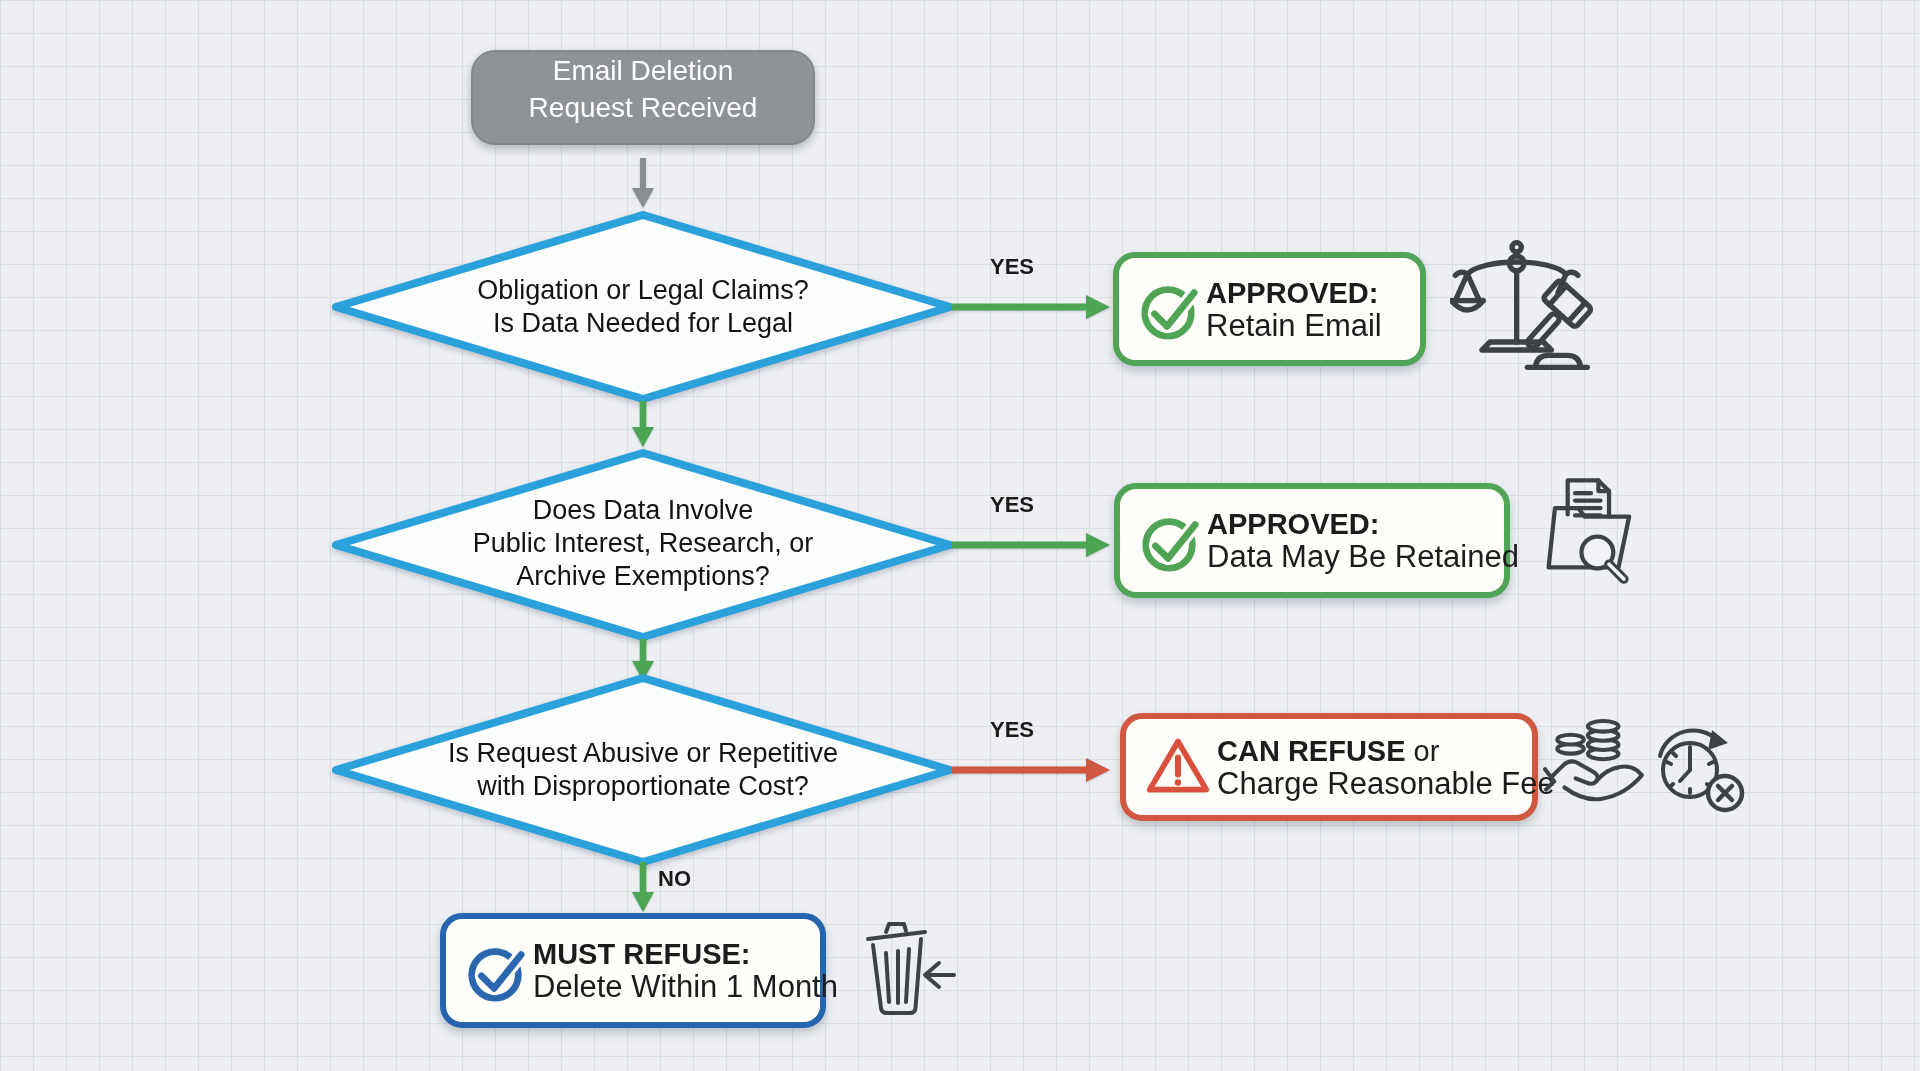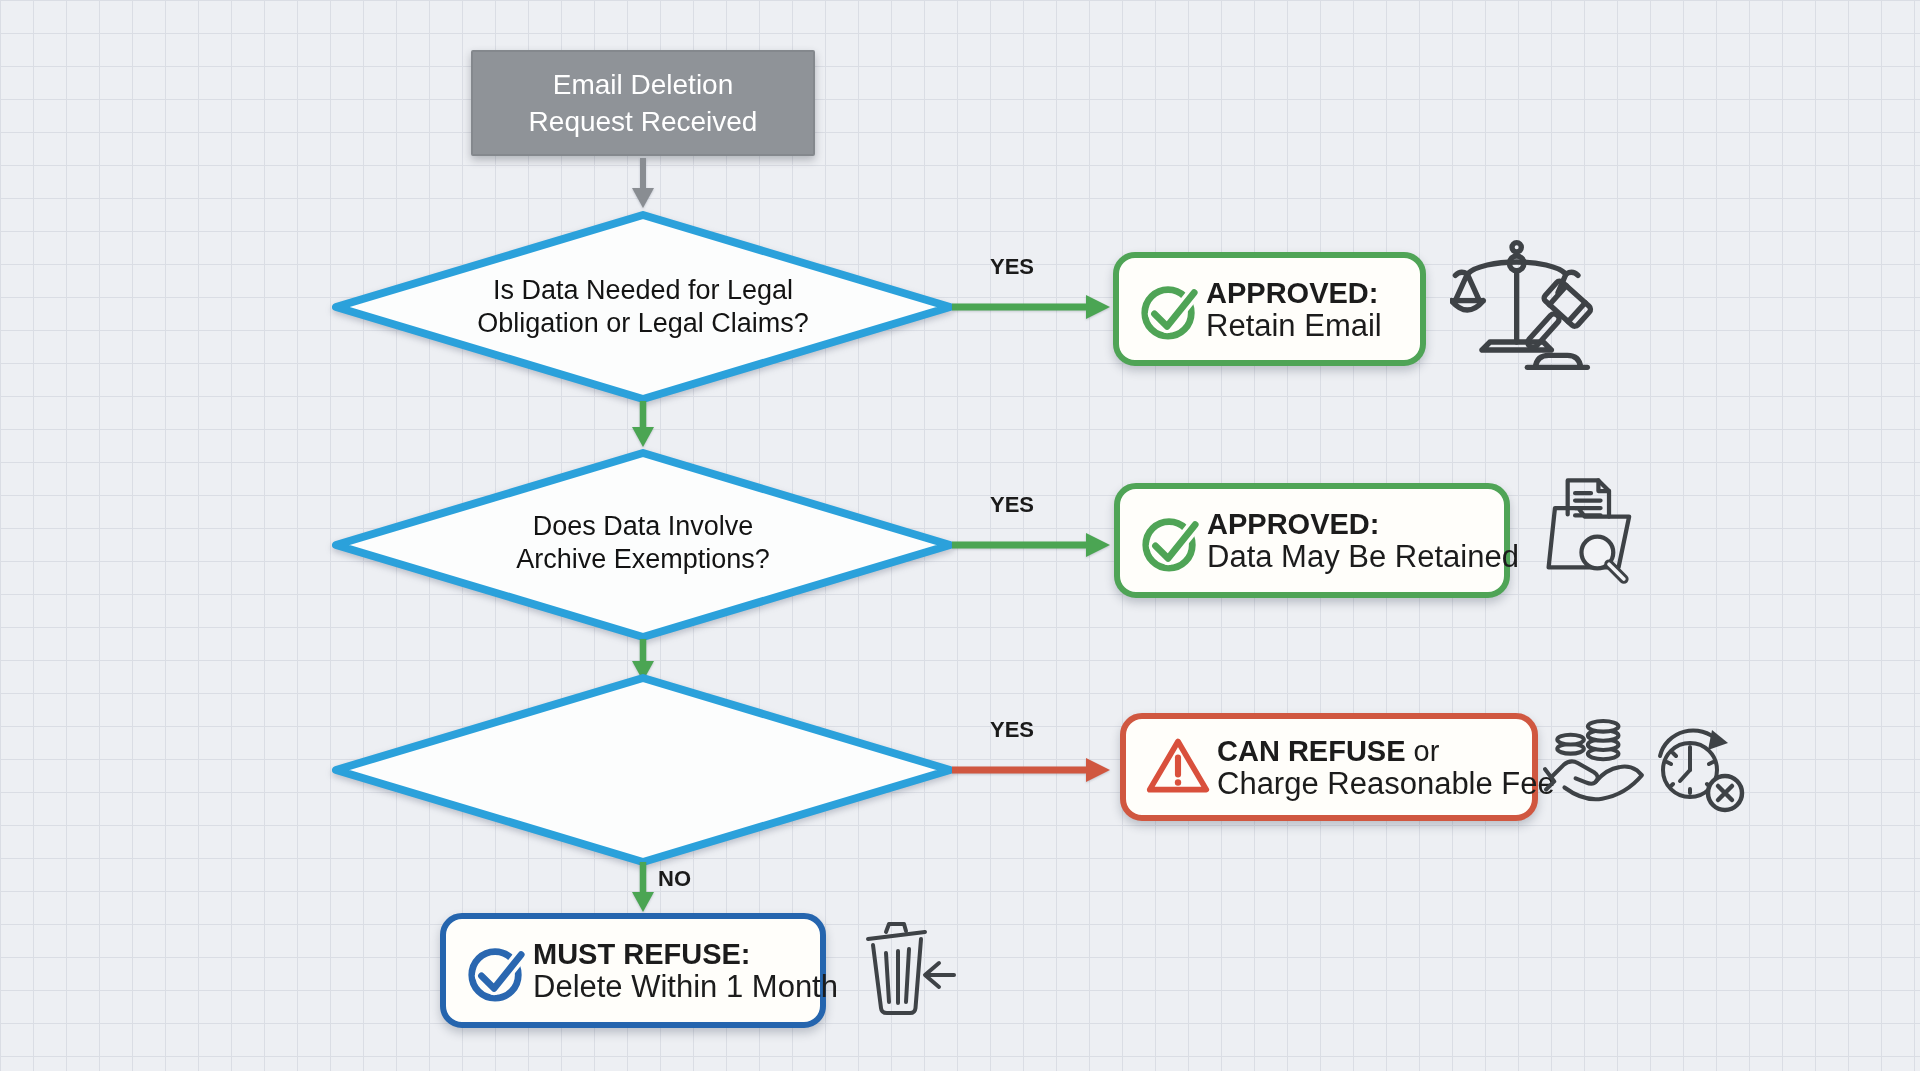--- a/index.html
+++ b/index.html
@@ -13,24 +13,24 @@
     position:relative;width:1920px;height:1071px;
     background-color:#edeff3;
     background-image:
       linear-gradient(#dadde4 1px, transparent 1px),
       linear-gradient(90deg, #dadde4 1px, transparent 1px);
     background-size:33px 33px;
   }
   .abs{position:absolute;}
   
   .start-box{
-    left:471px;top:50px;width:344px;height:106px;
-    background:#8f9398;border:2px solid #84888d;border-radius:2px;
+    left:471px;top:50px;width:344px;height:95px;
+    background:#8f9398;border:2px solid #84888d;border-radius:24px;
     box-shadow:0 4px 8px rgba(40,45,55,.30);
-    display:flex;flex-direction:column;align-items:center;justify-content:center;
+    display:flex;flex-direction:column;align-items:center;
     color:#ffffff;font-size:28px;line-height:37px;text-align:center;box-sizing:border-box;
   }
   
   .dtext{
     left:393px;width:500px;height:120px;
     display:flex;flex-direction:column;align-items:center;justify-content:center;
     font-size:27px;line-height:33px;text-align:center;color:#131313;
   }
   .diamond{filter:drop-shadow(0 3px 3px rgba(60,70,95,.28));}
   .conn{filter:drop-shadow(0 1px 1px rgba(60,70,95,.25));}
@@ -80,22 +80,22 @@
 
   <svg class="abs conn" style="left:628px;top:158px" width="30" height="52">
     <line x1="15" y1="0" x2="15" y2="31" stroke="#898d92" stroke-width="6"></line>
     <polygon points="4,30 26,30 15,50" fill="#898d92"></polygon>
   </svg>
 
   <svg class="abs diamond" style="left:328px;top:207px" width="630" height="200">
     <polygon points="315,8 622,100 315,192 8,100" fill="#fcfdfd" stroke="#2ba1db" stroke-width="8" stroke-linejoin="round"></polygon>
   </svg>
   <div class="abs dtext" style="top:247px">
+    <div>Obligation or Legal Claims?</div>
     <div>Is Data Needed for Legal</div>
-    <div>Obligation or Legal Claims?</div>
   </div>
 
   <div class="abs edge-label yes" style="top:254px">YES</div>
   <svg class="abs conn" style="left:952px;top:290px" width="160" height="34">
     <line x1="0" y1="17" x2="136" y2="17" stroke="#4ba553" stroke-width="7"></line>
     <polygon points="134,5 134,29 158,17" fill="#4ba553"></polygon>
   </svg>
 
   <div class="abs obox green-border" style="left:1113px;top:252px;width:313px;height:114px">
     <svg class="oicon" width="62" height="62" style="color:#4fa456">
@@ -131,20 +131,21 @@
   <svg class="abs conn" style="left:628px;top:401px" width="30" height="48">
     <line x1="15" y1="0" x2="15" y2="27" stroke="#4ba553" stroke-width="6.5"></line>
     <polygon points="4,26 26,26 15,46" fill="#4ba553"></polygon>
   </svg>
 
   <svg class="abs diamond" style="left:328px;top:445px" width="630" height="200">
     <polygon points="315,8 622,100 315,192 8,100" fill="#fcfdfd" stroke="#2ba1db" stroke-width="8" stroke-linejoin="round"></polygon>
   </svg>
   <div class="abs dtext" style="top:483px">
     <div>Does Data Involve</div>
+    <div>Public Interest, Research, or</div>
     <div>Archive Exemptions?</div>
   </div>
 
   <div class="abs edge-label yes" style="top:492px">YES</div>
   <svg class="abs conn" style="left:952px;top:528px" width="160" height="34">
     <line x1="0" y1="17" x2="136" y2="17" stroke="#4ba553" stroke-width="7"></line>
     <polygon points="134,5 134,29 158,17" fill="#4ba553"></polygon>
   </svg>
 
   <div class="abs obox green-border" style="left:1114px;top:483px;width:396px;height:115px">
@@ -168,20 +169,24 @@
   </svg>
 
   <svg class="abs conn" style="left:628px;top:639px" width="30" height="44">
     <line x1="15" y1="0" x2="15" y2="23" stroke="#4ba553" stroke-width="6.5"></line>
     <polygon points="4,22 26,22 15,42" fill="#4ba553"></polygon>
   </svg>
 
   <svg class="abs diamond" style="left:328px;top:670px" width="630" height="200">
     <polygon points="315,8 622,100 315,192 8,100" fill="#fcfdfd" stroke="#2ba1db" stroke-width="8" stroke-linejoin="round"></polygon>
   </svg>
+  <div class="abs dtext" style="top:710px">
+    <div>Is Request Abusive or Repetitive</div>
+    <div>with Disproportionate Cost?</div>
+  </div>
 
   <div class="abs edge-label yes" style="top:717px">YES</div>
   <svg class="abs conn" style="left:952px;top:753px" width="160" height="34">
     <line x1="0" y1="17" x2="136" y2="17" stroke="#d05740" stroke-width="7"></line>
     <polygon points="134,5 134,29 158,17" fill="#d05740"></polygon>
   </svg>
 
   <div class="abs obox red-border" style="left:1120px;top:713px;width:418px;height:108px">
     <svg class="oicon" width="66" height="66" style="color:#d9503c">
         <use href="#warn"></use>

